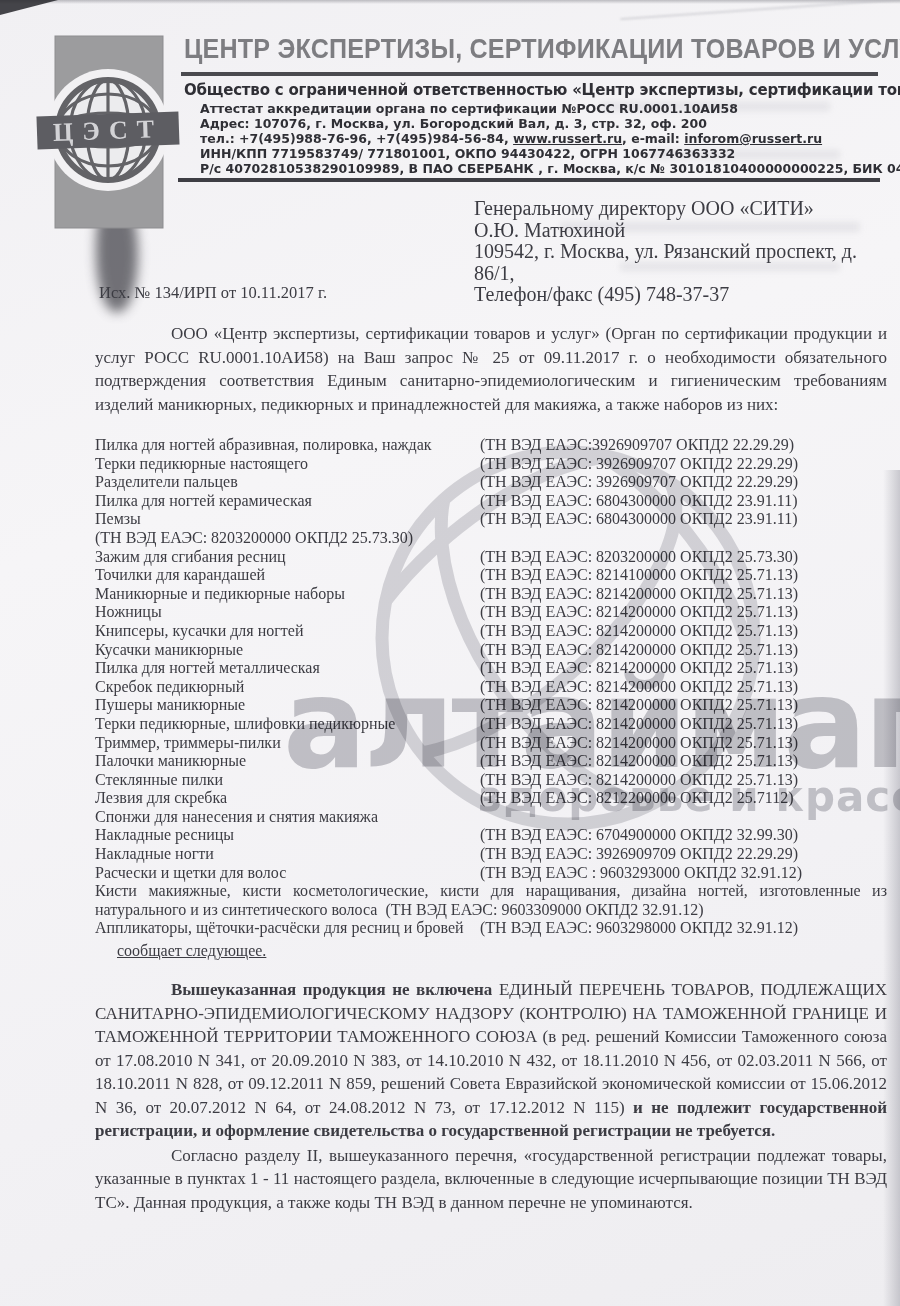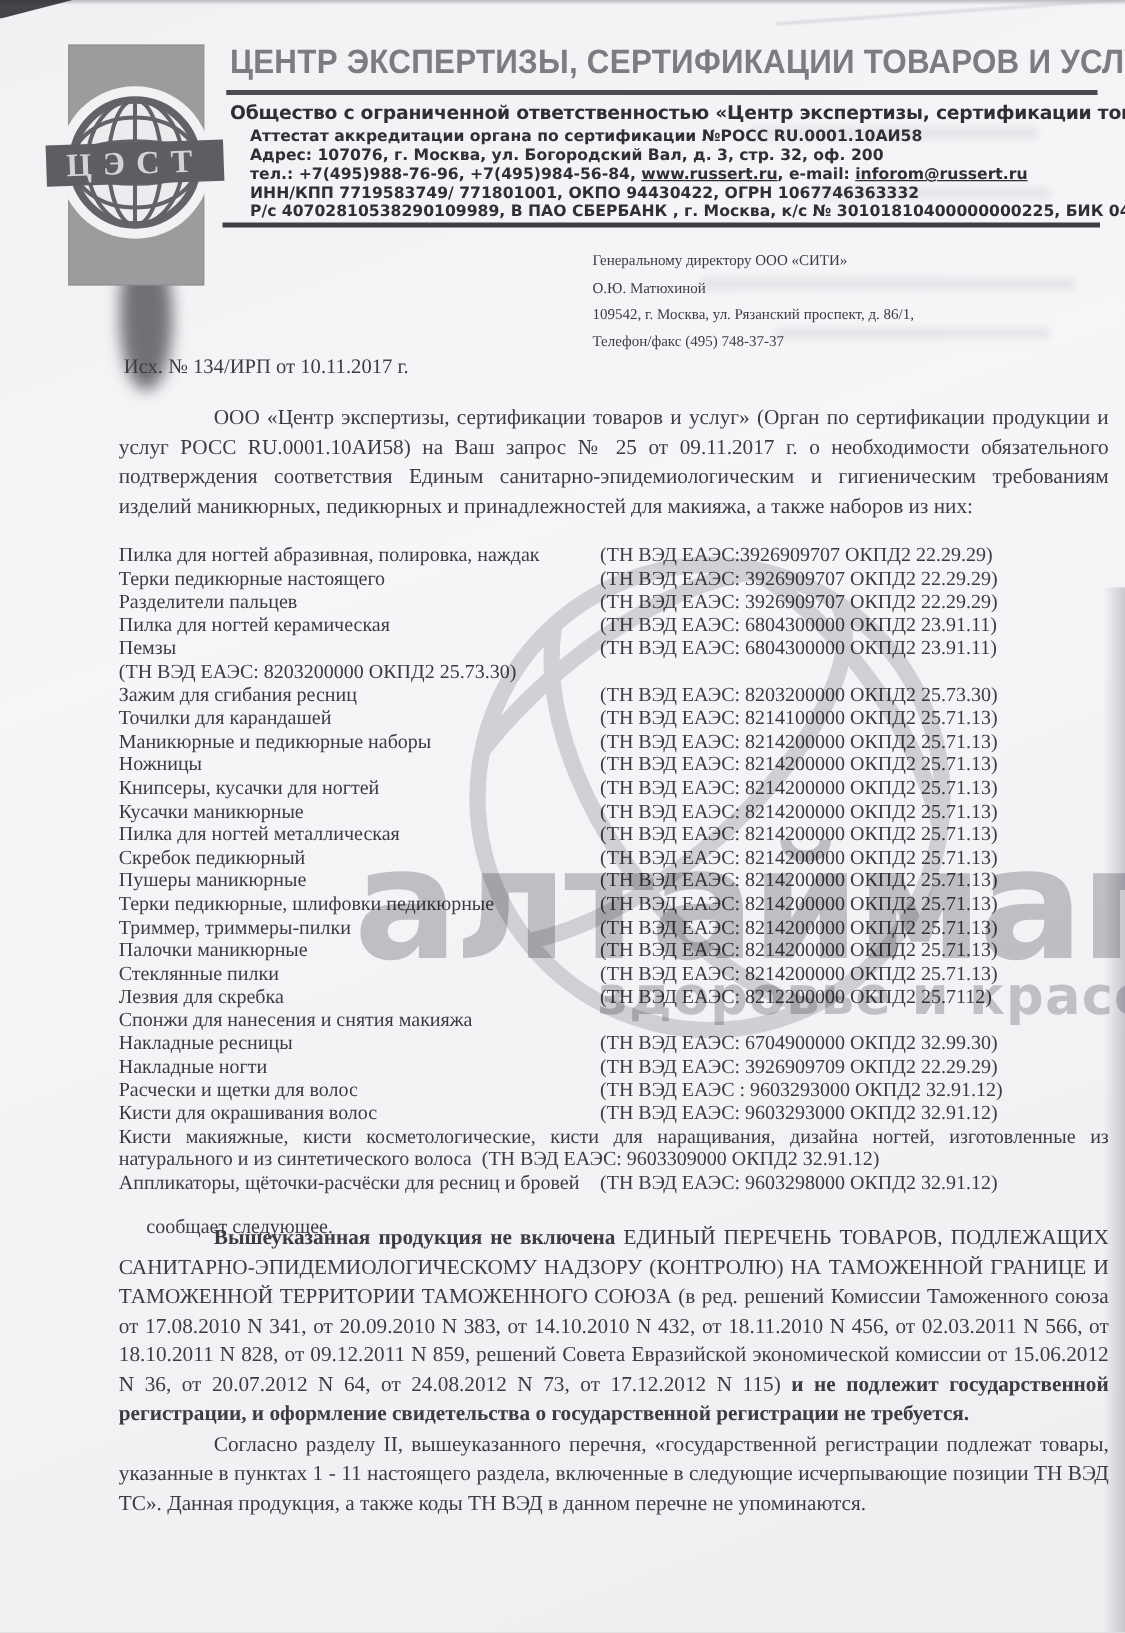--- a/index.html
+++ b/index.html
@@ -28,32 +28,32 @@
   .rule1{position:absolute;left:181px;top:72px;width:697px;height:4px;background:#4a4a4f;}
   .hd{position:absolute;left:184px;font-family:"DejaVu Sans","Liberation Sans",sans-serif;color:#2f2f35;}
   .org-full{top:81px;font-size:15px;font-weight:700;letter-spacing:-.2px;white-space:nowrap;}
   .hd-small{font-size:12.5px;font-weight:600;white-space:nowrap;margin-left:16px;}
   .acc{top:101px;} .addr{top:116px;} .tel{top:131px;} .inn{top:146px;} .bank{top:161px;}
   .hd-link{text-decoration:underline;}
   .rule2{position:absolute;left:178px;top:178px;width:702px;height:4px;background:#3e3e44;}
   
   .logo{position:absolute;left:35px;top:30px;width:150px;height:205px;}
   
-  .recipient{position:absolute;left:474px;top:198px;font-size:12px;line-height:21.5px;}
+  .recipient{position:absolute;left:474px;top:198px;font-size:20px;line-height:21.5px;}
   .ref-line{position:absolute;left:99px;top:283px;font-size:16.5px;}
   .intro{position:absolute;left:95px;top:322px;width:792px;font-size:17px;line-height:23.5px;
     text-align:justify;text-indent:76px;}
   .product-list{position:absolute;left:95px;top:436px;width:792px;font-size:16px;}
   .prod-row{display:flex;line-height:18.6px;}
   .prod-name{flex:0 0 385px;width:385px;}
   .prod-code{flex:1;white-space:nowrap;}
   .prod-row.wide{display:block;text-align:justify;}
   .prod-row.wide .prod-name{display:inline;width:auto;}
   .prod-row.wide .prod-code{display:inline;margin-left:8px;white-space:nowrap;}
-  .closing-line{margin-top:16px;margin-left:22px;line-height:18.6px;}
+  .closing-line{margin-top:4px;margin-left:22px;line-height:18.6px;text-decoration:underline;}
   .bottom-block{position:absolute;left:95px;top:978px;width:792px;font-size:17px;
     line-height:23.5px;text-align:justify;}
   .para{text-indent:76px;margin:0 0 1px 0;}
   .b{font-weight:700;}
   
   .wm{position:absolute;pointer-events:none;mix-blend-mode:multiply;}
   .wm-ball{left:368px;top:438px;width:400px;height:400px;opacity:.5;}
   .wm-title{left:283px;top:662px;font-family:"DejaVu Sans","Liberation Sans",sans-serif;
     font-weight:700;font-size:124px;letter-spacing:-3px;color:rgba(118,118,127,.40);
     white-space:nowrap;line-height:1;}
@@ -204,24 +204,20 @@
         <span class="prod-code">(ТН ВЭД ЕАЭС: 6704900000 ОКПД2 32.99.30)</span>
       </div>
       <div class="prod-row">
         <span class="prod-name">Накладные ногти</span>
         <span class="prod-code">(ТН ВЭД ЕАЭС: 3926909709 ОКПД2 22.29.29)</span>
       </div>
       <div class="prod-row">
         <span class="prod-name">Расчески и щетки для волос</span>
         <span class="prod-code">(ТН ВЭД ЕАЭС : 9603293000 ОКПД2 32.91.12)</span>
       </div>
-      <div class="prod-row">
-        <span class="prod-name">Кисти для окрашивания волос</span>
-        <span class="prod-code">(ТН ВЭД ЕАЭС: 9603293000 ОКПД2 32.91.12)</span>
-      </div>
       <div class="prod-row wide"><span class="prod-name">Кисти макияжные, кисти косметологические, кисти для наращивания, дизайна ногтей, изготовленные из натурального и из синтетического волоса</span><span class="prod-code">(ТН ВЭД ЕАЭС: 9603309000 ОКПД2 32.91.12)</span></div>
       <div class="prod-row">
         <span class="prod-name">Аппликаторы, щёточки-расчёски для ресниц и бровей</span>
         <span class="prod-code">(ТН ВЭД ЕАЭС: 9603298000 ОКПД2 32.91.12)</span>
       </div>
       <div class="closing-line">сообщает следующее.</div>
     </div>
 
   <div class="bottom-block">
     <p class="para" id="para1"><span class="b">Вышеуказанная продукция не включена </span><span>ЕДИНЫЙ ПЕРЕЧЕНЬ ТОВАРОВ, ПОДЛЕЖАЩИХ САНИТАРНО-ЭПИДЕМИОЛОГИЧЕСКОМУ НАДЗОРУ (КОНТРОЛЮ) НА ТАМОЖЕННОЙ ГРАНИЦЕ И ТАМОЖЕННОЙ ТЕРРИТОРИИ ТАМОЖЕННОГО СОЮЗА </span><span>(в ред. решений Комиссии Таможенного союза от 17.08.2010 N 341, от 20.09.2010 N 383, от 14.10.2010 N 432, от 18.11.2010 N 456, от 02.03.2011 N 566, от 18.10.2011 N 828, от 09.12.2011 N 859, решений Совета Евразийской экономической комиссии от 15.06.2012 N 36, от 20.07.2012 N 64, от 24.08.2012 N 73, от 17.12.2012 N 115) </span><span class="b">и не подлежит государственной регистрации, и оформление свидетельства о государственной регистрации не требуется.</span></p>

